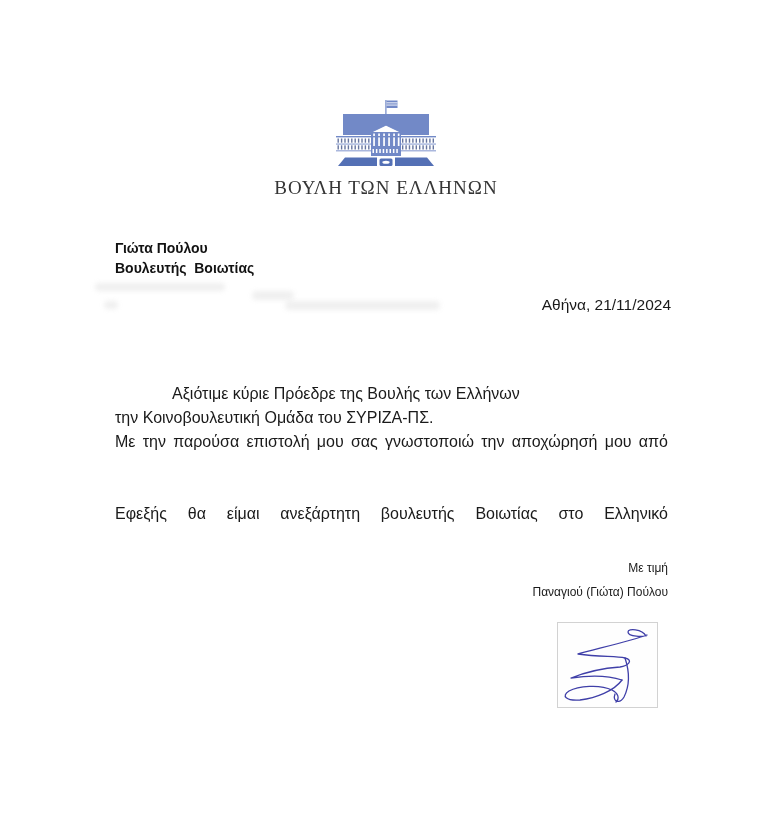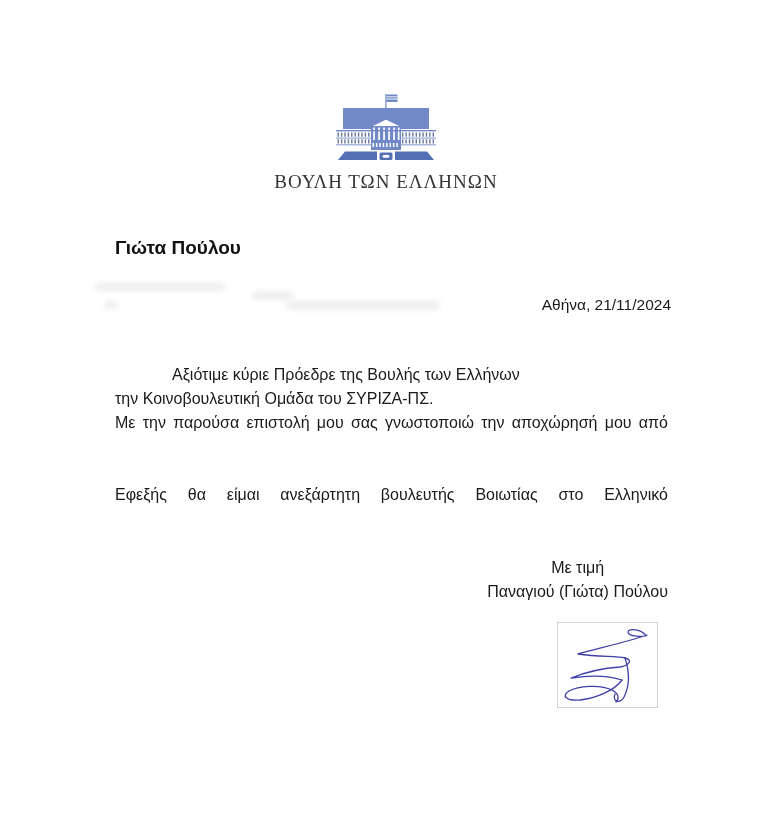--- a/index.html
+++ b/index.html
@@ -9,21 +9,21 @@
     height: 825px;
     background: #ffffff;
     overflow: hidden;
     font-family: "Liberation Sans", sans-serif;
     color: #1a1a1a;
   }
 
   
   .letterhead {
     position: absolute;
-    top: 93px;
+    top: 99px;
     left: 0;
     width: 100%;
     padding-left: 13px;
     box-sizing: border-box;
     text-align: center;
   }
   .logo-svg { width: 100px; height: 68px; display: inline-block; }
   .org-name {
     margin-top: 6px;
     font-family: "Liberation Serif", serif;
@@ -31,21 +31,21 @@
     letter-spacing: 1px;
     color: #353535;
   }
 
   
   .sender {
     position: absolute;
     left: 115px;
     top: 238px;
     font-weight: bold;
-    font-size: 19px;
+    font-size: 14px;
     line-height: 20px;
     color: #121212;
   }
   .sender-title { white-space: pre; }
 
   
   .smudge {
     position: absolute;
     background: #b9b9b9;
     opacity: 0.22;
@@ -62,39 +62,39 @@
     position: absolute;
     top: 296px;
     right: 88px;
     font-size: 15.5px;
   }
 
   
   .body-block {
     position: absolute;
     left: 115px;
-    top: 363px;
+    top: 382px;
     width: 553px;
     font-size: 16px;
     line-height: 24px;
   }
   .para { margin: 0; }
   .para + .para { margin-top: 24px; }
   .line { display: block; }
   .line.indent { padding-left: 57px; box-sizing: border-box; }
   .line.just { text-align: justify; }
   .line.just::after { content: ""; display: inline-block; width: 100%; height: 0; }
 
   
   .closing {
     position: absolute;
     top: 556px;
     right: 91px;
-    text-align: center;
-    font-size: 16px;
+    text-align: right;
+    font-size: 12px;
     line-height: 24px;
   }
   .signatory { margin-top: 0; }
 
   
   .signature-box {
     position: absolute;
     left: 557px;
     top: 622px;
     width: 99px;
@@ -170,20 +170,21 @@
       <polygon points="2,67 9,58.5 41,58.5 41,67" fill="#5470b5"></polygon>
       <polygon points="59,58.5 91,58.5 98,67 59,67" fill="#5470b5"></polygon>
       <rect x="43.5" y="59.5" width="13" height="7.5" rx="1.5" fill="#5470b5"></rect>
       <ellipse cx="50" cy="63.2" rx="3.6" ry="1.5" fill="#ffffff"></ellipse>
     </svg>
     <div class="org-name">ΒΟΥΛΗ ΤΩΝ ΕΛΛΗΝΩΝ</div>
   </header>
 
   <div class="sender">
     <div class="sender-name">Γιώτα Πούλου</div>
+    <div class="sender-title">Βουλευτής  Βοιωτίας</div>
   </div>
 
   <div class="smudge smudge-a"></div>
   <div class="smudge smudge-b"></div>
   <div class="smudge smudge-c"></div>
   <div class="smudge smudge-d"></div>
 
   <div class="date-line">Αθήνα, 21/11/2024</div>
 
   <div class="body-block">

